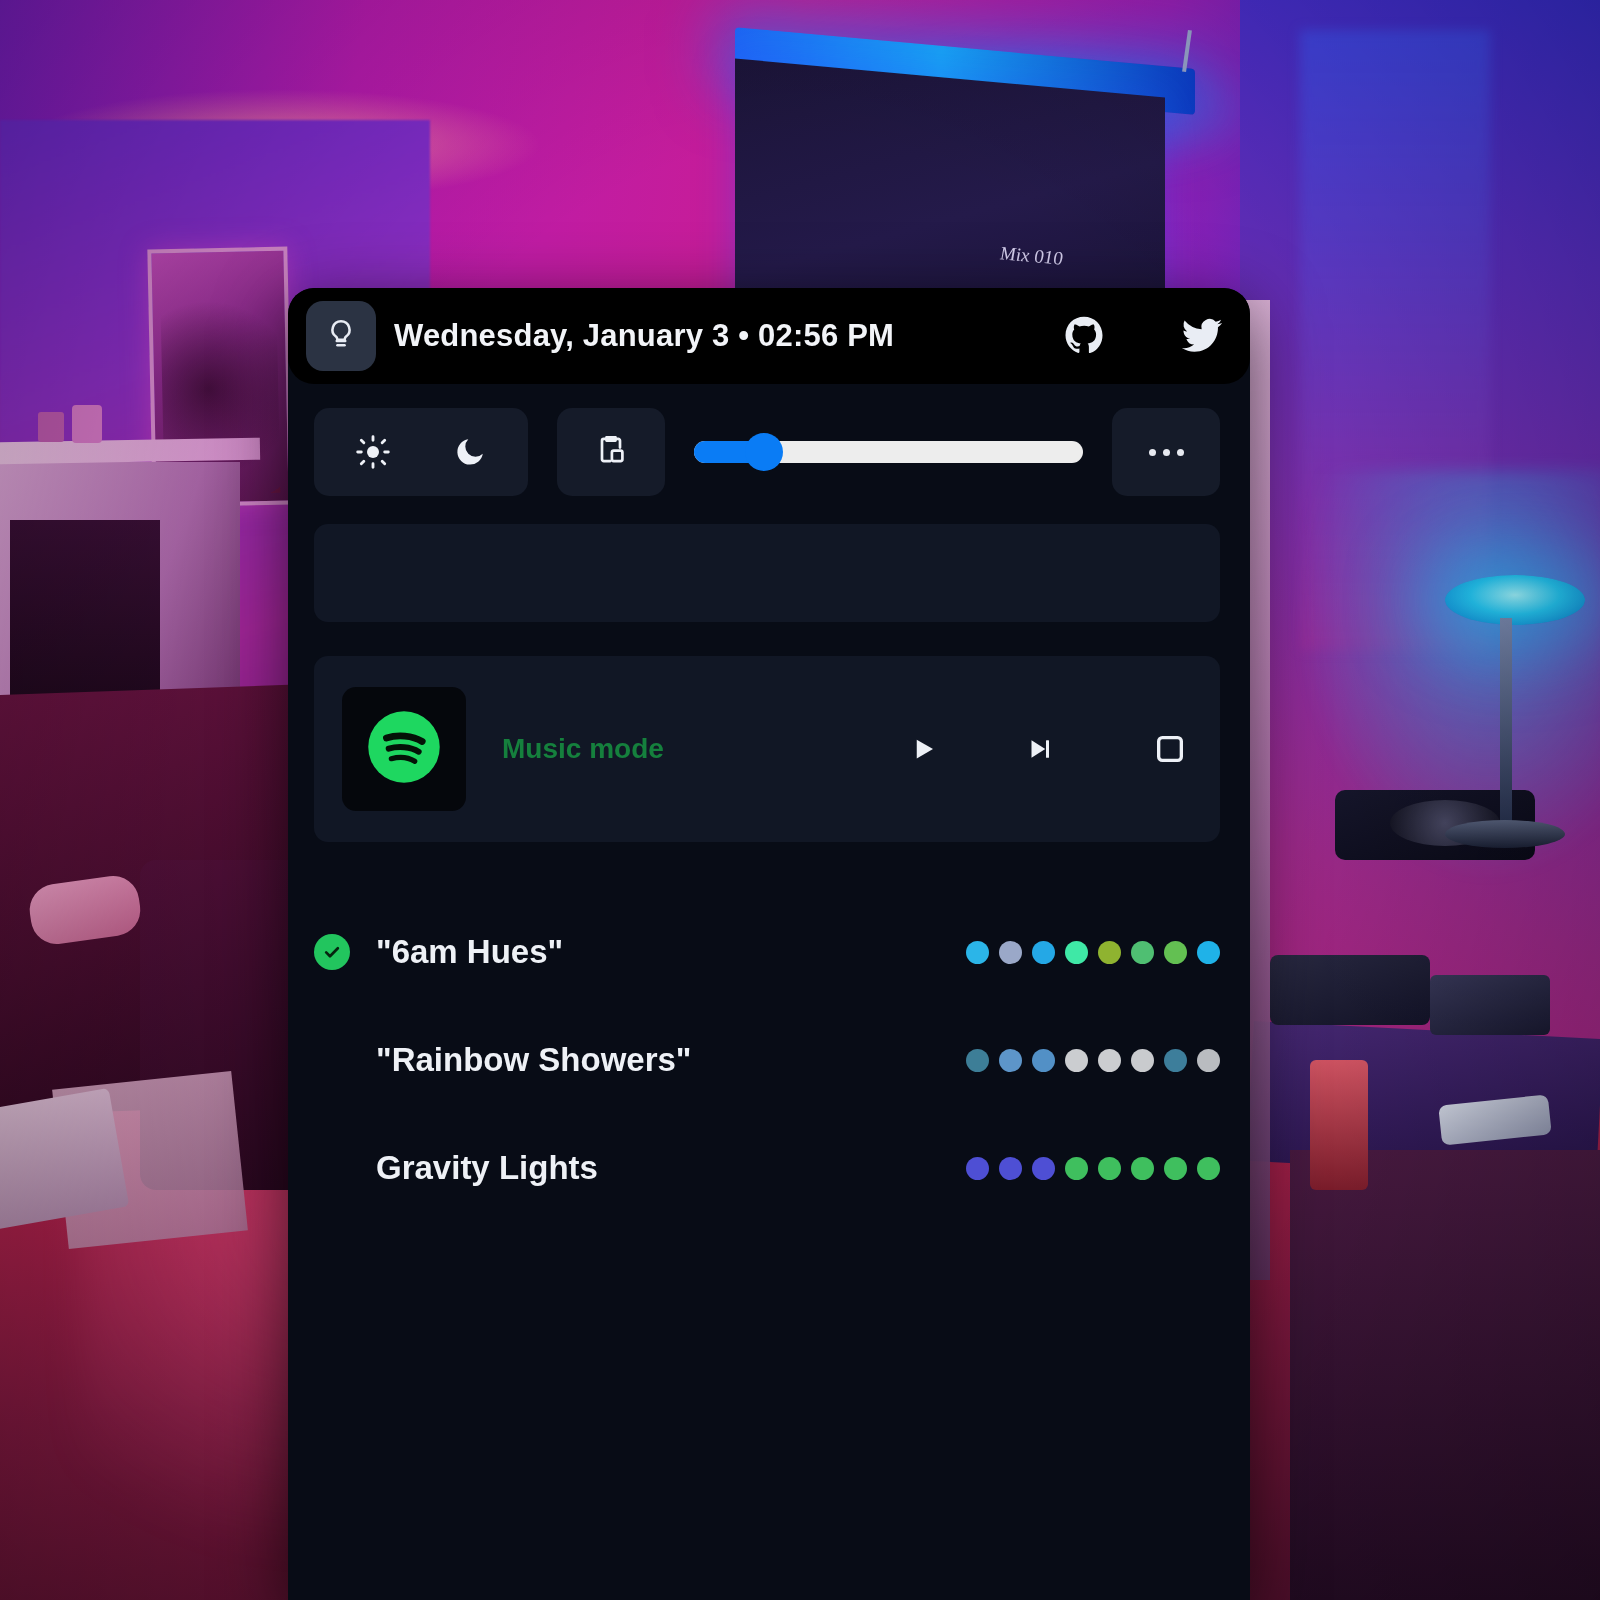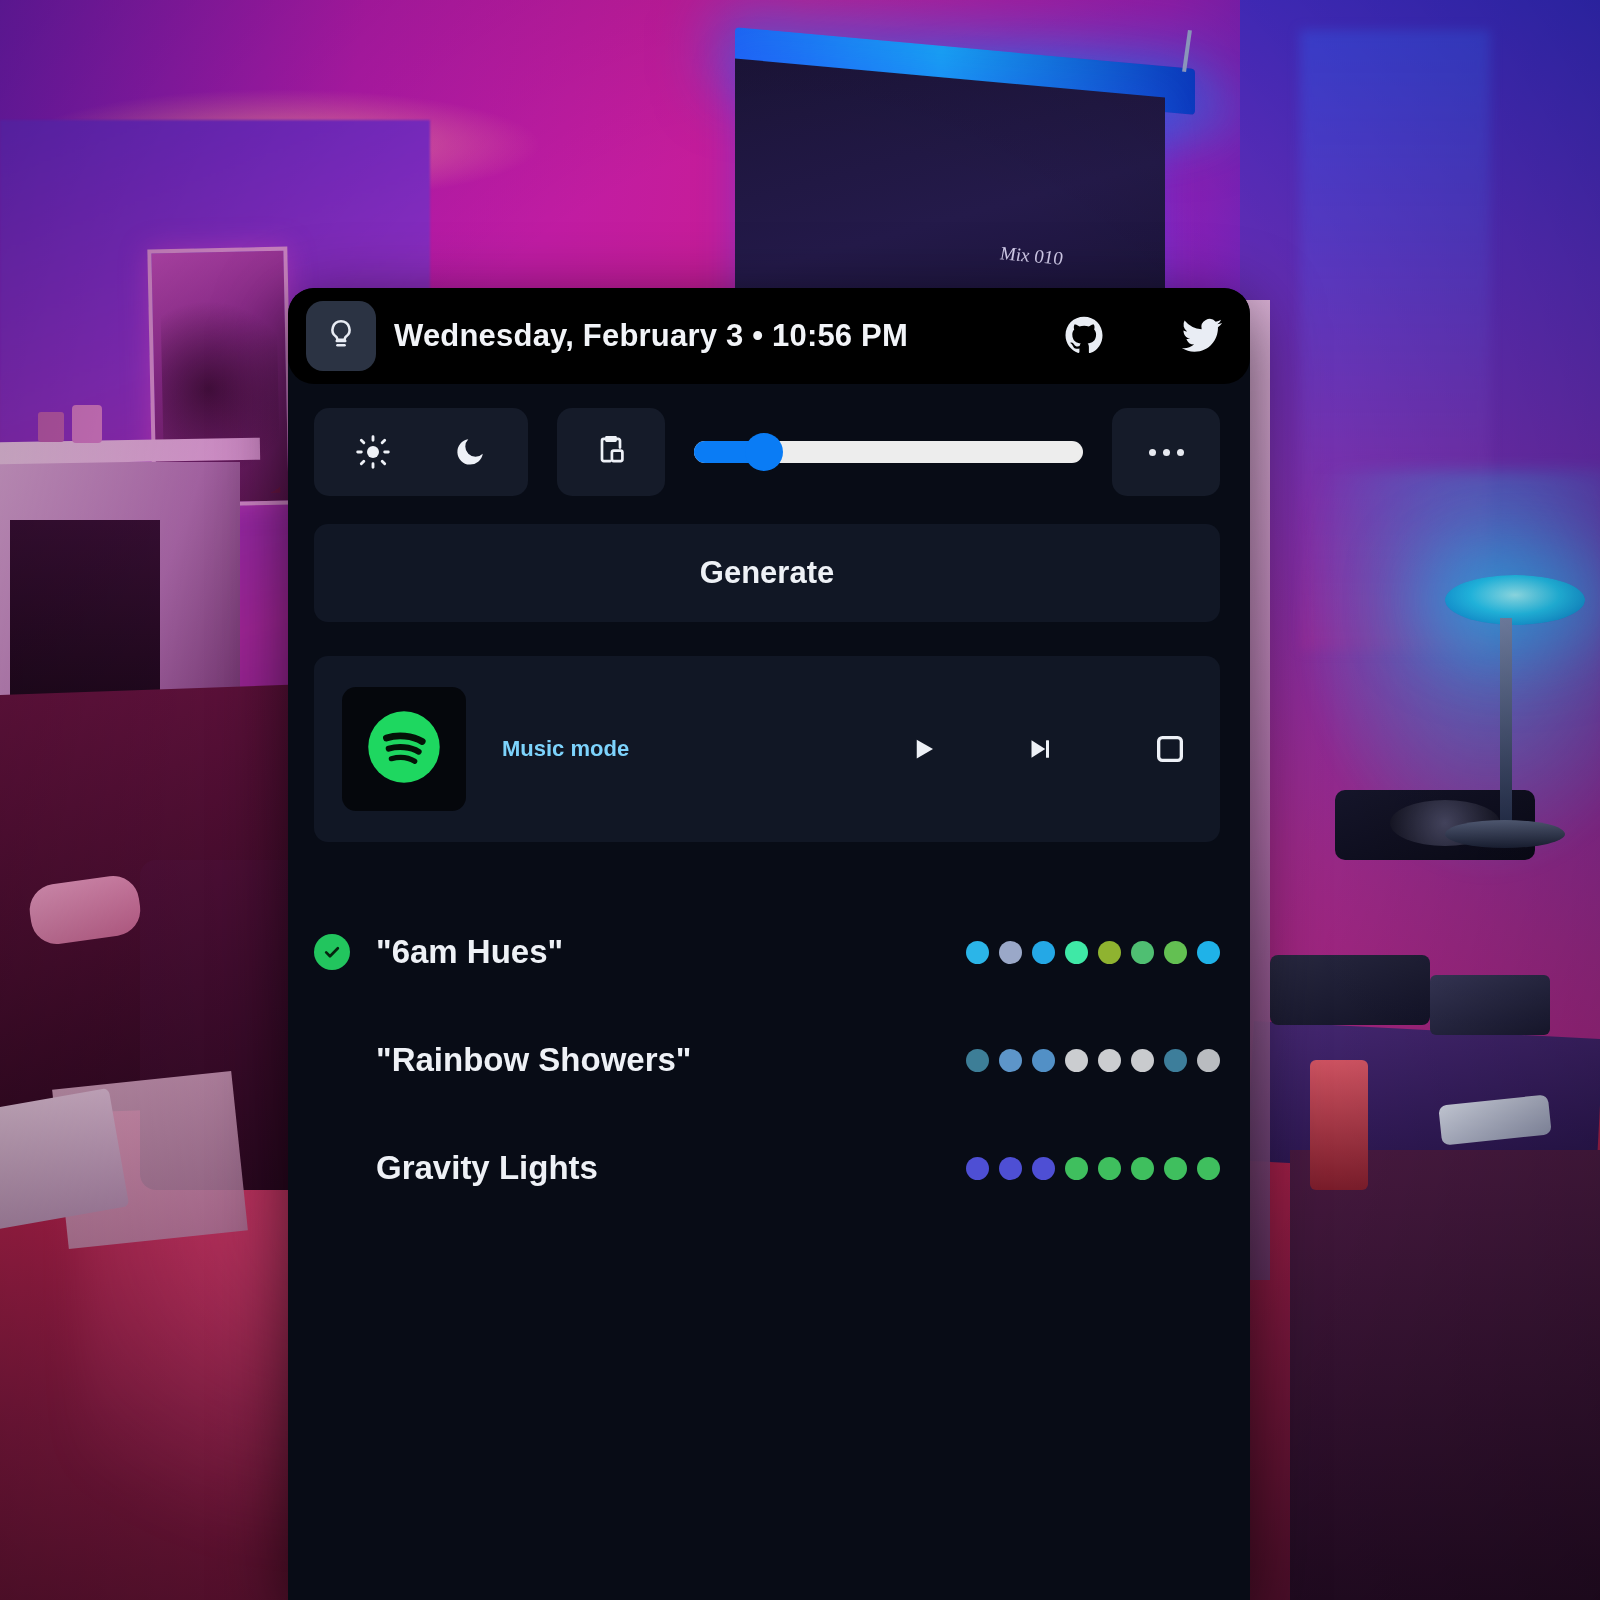--- a/index.html
+++ b/index.html
@@ -278,21 +278,21 @@
     display: flex; align-items: center;
     padding: 0 30px 0 28px;
     gap: 36px;
   }
   .spotify-tile {
     width: 124px; height: 124px; border-radius: 14px;
     background: #05070c;
     display: flex; align-items: center; justify-content: center;
     flex: 0 0 auto;
   }
-  .music-label { color: #7dd3fc; font-size: 22px; font-weight: 700; }
+  .music-label { color: #15803d; font-size: 28px; font-weight: 700; }
   .music-spacer { flex: 1 1 auto; }
   .mctl { display:flex; align-items:center; justify-content:center; cursor:pointer; flex:0 0 auto; }
   .mctl + .mctl { margin-left: 50px; }
 
   
   .theme-list { padding: 56px 0 0 0; }
   .theme-row {
     display: flex; align-items: center;
     height: 108px; padding: 0 30px 0 26px;
   }
@@ -356,21 +356,21 @@
   <div class="header">
     <div class="bulb-tile">
       <span>
         <svg width="34" height="34" viewBox="0 0 24 24" fill="none" stroke="#e8ecf4" stroke-width="1.8" stroke-linecap="round" stroke-linejoin="round">
           <path d="M9 17h6"></path>
             <path d="M9.5 20h5"></path>
           <path d="M12 3a6 6 0 0 0-3.6 10.8c.5.4.8.9.9 1.5l.1.7h5.2l.1-.7c.1-.6.4-1.1.9-1.5A6 6 0 0 0 12 3z"></path>
         </svg>
       </span>
     </div>
-    <div class="header-title">Wednesday, February 3 • 10:56 PM</div>
+    <div class="header-title">Wednesday, January 3 • 02:56 PM</div>
     <div class="header-spacer"></div>
     <span class="hicon">
       <svg width="40" height="40" viewBox="0 0 24 24" fill="#e9edf4">
         <path d="M12 .5C5.73.5.9 5.33.9 11.6c0 4.9 3.18 9.06 7.6 10.53.55.1.76-.24.76-.53v-2.07c-3.1.67-3.75-1.3-3.75-1.3-.5-1.3-1.24-1.64-1.24-1.64-1.02-.7.08-.68.08-.68 1.12.08 1.72 1.16 1.72 1.16 1 1.72 2.63 1.22 3.27.94.1-.73.4-1.22.72-1.5-2.48-.28-5.08-1.24-5.08-5.5 0-1.22.43-2.2 1.15-2.98-.12-.28-.5-1.4.1-2.93 0 0 .94-.3 3.08 1.14a10.7 10.7 0 0 1 5.6 0c2.14-1.44 3.07-1.14 3.07-1.14.6 1.53.23 2.65.12 2.93.72.78 1.15 1.76 1.15 2.98 0 4.27-2.6 5.22-5.08 5.5.4.35.76 1.04.76 2.1v3.1c0 .3.2.64.77.53A11.11 11.11 0 0 0 23.1 11.6C23.1 5.33 18.27.5 12 .5z"></path>
       </svg>
     </span>
     <span class="hicon" style="margin-left:58px">
       <svg width="44" height="44" viewBox="0 0 24 24" fill="#e9edf4">
         <path d="M23 4.9a9 9 0 0 1-2.6.7 4.5 4.5 0 0 0 2-2.5c-.9.5-1.9.9-2.9 1.1a4.5 4.5 0 0 0-7.7 4.1A12.8 12.8 0 0 1 2.5 3.6a4.5 4.5 0 0 0 1.4 6 4.4 4.4 0 0 1-2-.6v.1c0 2.2 1.5 4 3.6 4.4a4.5 4.5 0 0 1-2 .1 4.5 4.5 0 0 0 4.2 3.1A9 9 0 0 1 1 18.6a12.7 12.7 0 0 0 6.9 2c8.3 0 12.8-6.9 12.8-12.8v-.6c.9-.6 1.7-1.4 2.3-2.3z"></path>
       </svg>
@@ -414,21 +414,20 @@
       <span class="dots3">
           <i></i>
           <i></i>
           <i></i>
         </span>
     </div>
   </div>
 
   <div class="prompt-card">
     <div class="prompt-actions">
-      <div>Generate</div>
     </div>
   </div>
 
   <div class="music-card">
     <div class="spotify-tile">
       <span>
         <svg width="78" height="78" viewBox="0 0 24 24">
           <circle cx="12" cy="12" r="11" fill="#1ed760"></circle>
           <path d="M6.6 9.2c3.5-1.05 8-.75 11 1.1" stroke="#041207" stroke-width="2.1" fill="none" stroke-linecap="round"></path>
           <path d="M7.3 12.5c3-0.85 6.7-.6 9.2.95" stroke="#041207" stroke-width="1.85" fill="none" stroke-linecap="round"></path>

